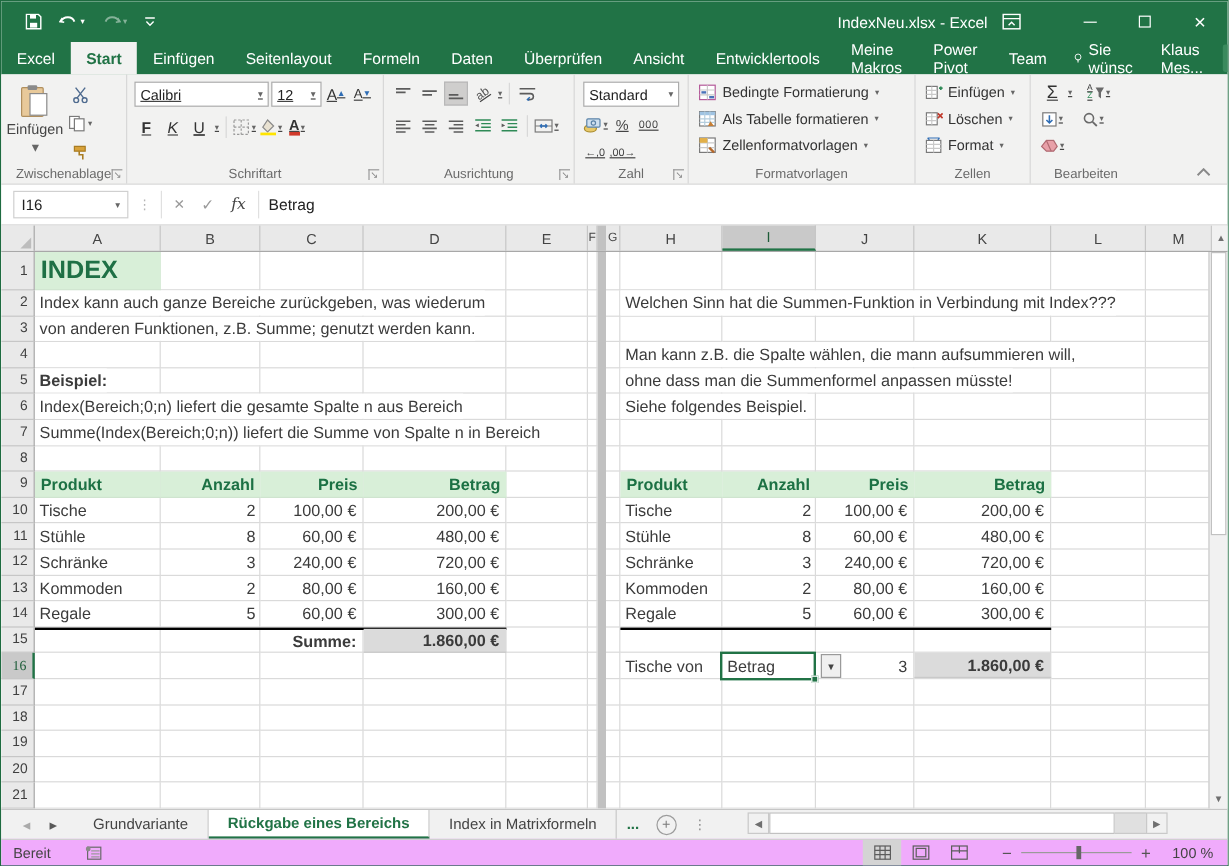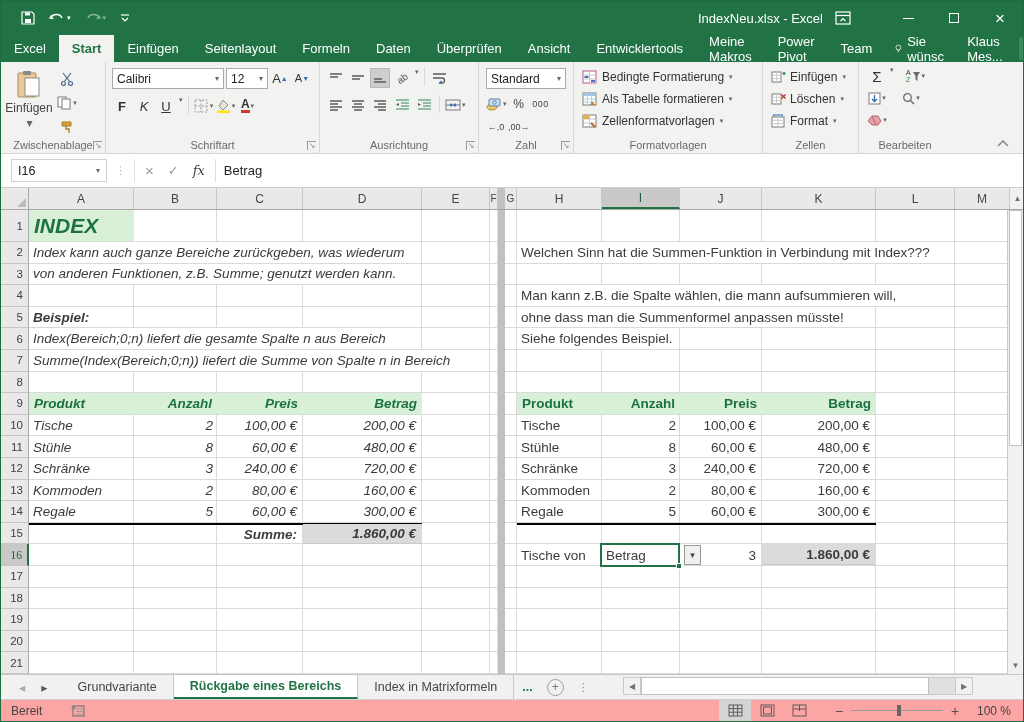--- a/index.html
+++ b/index.html
@@ -39,21 +39,21 @@
   .rgroup { position:relative; border-right:1px solid #d8d8d8; height:100%; flex:none; }
   .rg-label { position:absolute; bottom:2px; left:0; right:0; text-align:center; font-size:11px; color:#6a6a6a; }
   .launcher { position:absolute; right:3px; bottom:3px; font-size:8px; color:#8a8a8a; width:9px; height:9px;
               border-top:1px solid #9a9a9a; border-left:1px solid #9a9a9a; line-height:8px; text-align:center;}
   .combo { background:#fff; border:1px solid #ababab; height:21px; display:flex; align-items:center;
            padding:0 4px; font-size:12px; color:#222; }
   .combo .dd { margin-left:auto; font-size:8px; color:#666; padding-left:4px; }
   .icbtn { display:inline-flex; align-items:center; justify-content:center; height:20px; min-width:20px; color:#5c5c5c; }
   .icbtn.pressed { background:#cfcecd; border:1px solid #b8b8b8; }
   .dd8 { font-size:7px; color:#666; margin-left:1px; }
-  .rowline { display:flex; gap:2px; }
+  .rowline { display:flex; align-items:center; gap:2px;text-decoration:underline; }
   .sep-v { width:1px; height:18px; background:#d8d8d8; margin:0 3px; }
 
   .bigbtn { width:56px; display:flex; flex-direction:column; align-items:center; padding-top:5px; gap:1px; }
   .bigbtn span { font-size:12px; }
 
   .txtrow { display:flex; align-items:center; gap:4px; height:22px; padding-left:4px; white-space:nowrap; }
   .txtrow .lbl { font-size:12px; color:#333; }
   .fkU { font-size:13px; width:17px; text-align:center; color:#333; }
 
   .chev-collapse { position:absolute; right:14px; bottom:6px; color:#8a8a8a; font-size:10px; }
@@ -84,21 +84,21 @@
 
   
   .gridbody { position:absolute; left:0; top:209px; width:100%; height:464px; background:#fff; overflow:hidden; }
   .rowhdr { position:absolute; left:0; top:0; width:28px; height:100%; background:#e9e9e9; }
   .rh { height:21.6px; border-bottom:1px solid #c6c6c6; border-right:1px solid #a8a8a8; font-size:11.5px; color:#3f3f3f;
         display:flex; align-items:center; justify-content:flex-end; padding-right:5px; }
   .rh.r1 { height:32px; }
   .rh.sel { background:#c9c9c9; border-right:2px solid #217346; color:#1d5c38;font-family:Liberation Serif, serif; }
   .splitbar-v { position:absolute; left:497px; top:0; width:7px; height:100%; background:#c1c1c1; }
   .pane { position:absolute; top:0; height:100%; overflow:hidden; }
-  .pane-left { left:28px; width:469px;font-style:italic; }
+  .pane-left { left:28px; width:469px; }
   .pane-right { left:504px; width:504px; }
   .grow { display:flex; height:21.6px; }
   .grow.r1 { height:32px; }
   .gcell { flex:none; border-right:1px solid #dadada; border-bottom:1px solid #dadada; }
   .content { position:absolute; left:0; top:0; width:100%; height:100%; }
   .cellabs { position:absolute; font-size:13.5px; white-space:nowrap; display:flex; align-items:center; height:21.6px; }
   .notecell { background:#fff; padding:0 0 0 4px; height:20.6px; }
   .greencell { background:#d8efd8; color:#1c7144; font-weight:bold; border-bottom:1px solid #cfe4cf; padding:0 5px; }
   .graycell { background:#dbdbdb; font-weight:bold; border-bottom:1px solid #c9c9c9; padding:0 6px; }
   .ra { justify-content:flex-end; }
@@ -126,21 +126,21 @@
   .addsheet { width:17px; height:17px; border:1px solid #9c9c9c; border-radius:50%; color:#7a7a7a;
               display:flex; align-items:center; justify-content:center; font-size:12px; align-self:center; margin:0 6px; }
   .tabdots { display:flex; align-items:center; color:#8a8a8a; padding:0 8px; font-size:11px; }
   .hscroll { position:absolute; left:622px; top:676px; width:368px; height:18px; display:flex; align-items:center; }
   .hbtn { width:18px; height:18px; background:#f1f1f1; border:1px solid #c9c9c9; display:flex; align-items:center;
           justify-content:center; font-size:8px; color:#6f6f6f; }
   .hthumb { width:288px; height:18px; background:#fff; border:1px solid #c1c1c1; }
   .htrack { width:26px; height:18px; background:#e0e0e0; border-top:1px solid #c9c9c9; border-bottom:1px solid #c9c9c9;}
 
   
-  .statusbar { position:absolute; left:0; top:698px; width:100%; height:24px; background:#fca5a5;
+  .statusbar { position:absolute; left:0; top:698px; width:100%; height:24px; background:#f0abfc;
                border-top:1px solid #d0d0d0; border-bottom:2px solid #4c1d95; display:flex; align-items:center;
                font-size:12px; color:#444; }
   .sb-mode { padding-left:10px; width:70px; }
   .sb-right { margin-left:auto; display:flex; align-items:center; gap:0; }
   .viewbtn { width:32px; height:22px; display:flex; align-items:center; justify-content:center; color:#5c5c5c; }
   .viewbtn.pressed { background:#d4d4d4; }
   .zoomctl { display:flex; align-items:center; margin-left:14px; margin-right:10px; }
   .zminus,.zplus { width:20px; text-align:center; color:#555; font-size:14px; }
   .ztrack { width:92px; height:1px; background:#9a9a9a; position:relative; margin:0 2px; }
   .zthumb { position:absolute; left:46px; top:-5px; width:4px; height:11px; background:#666; }

